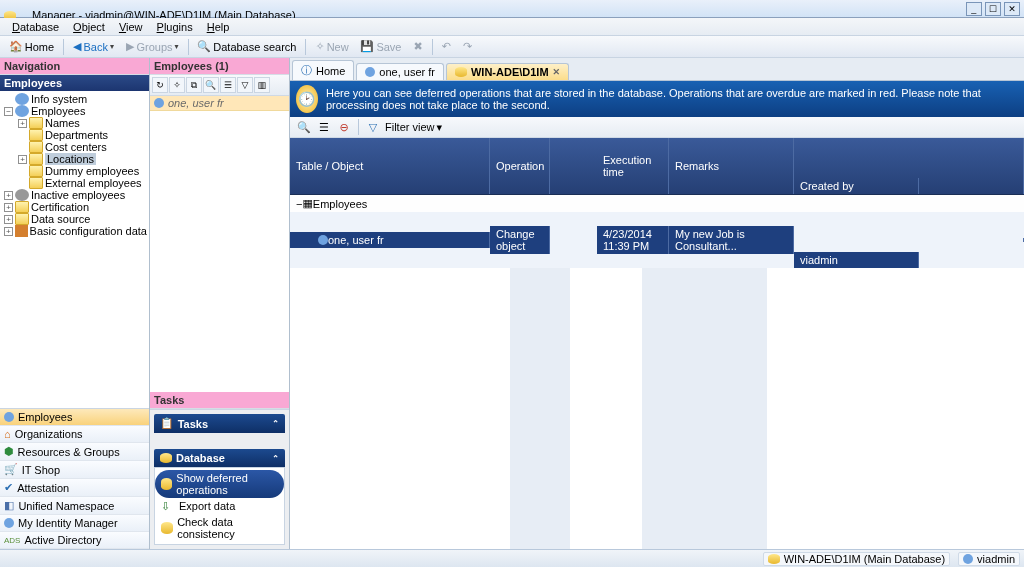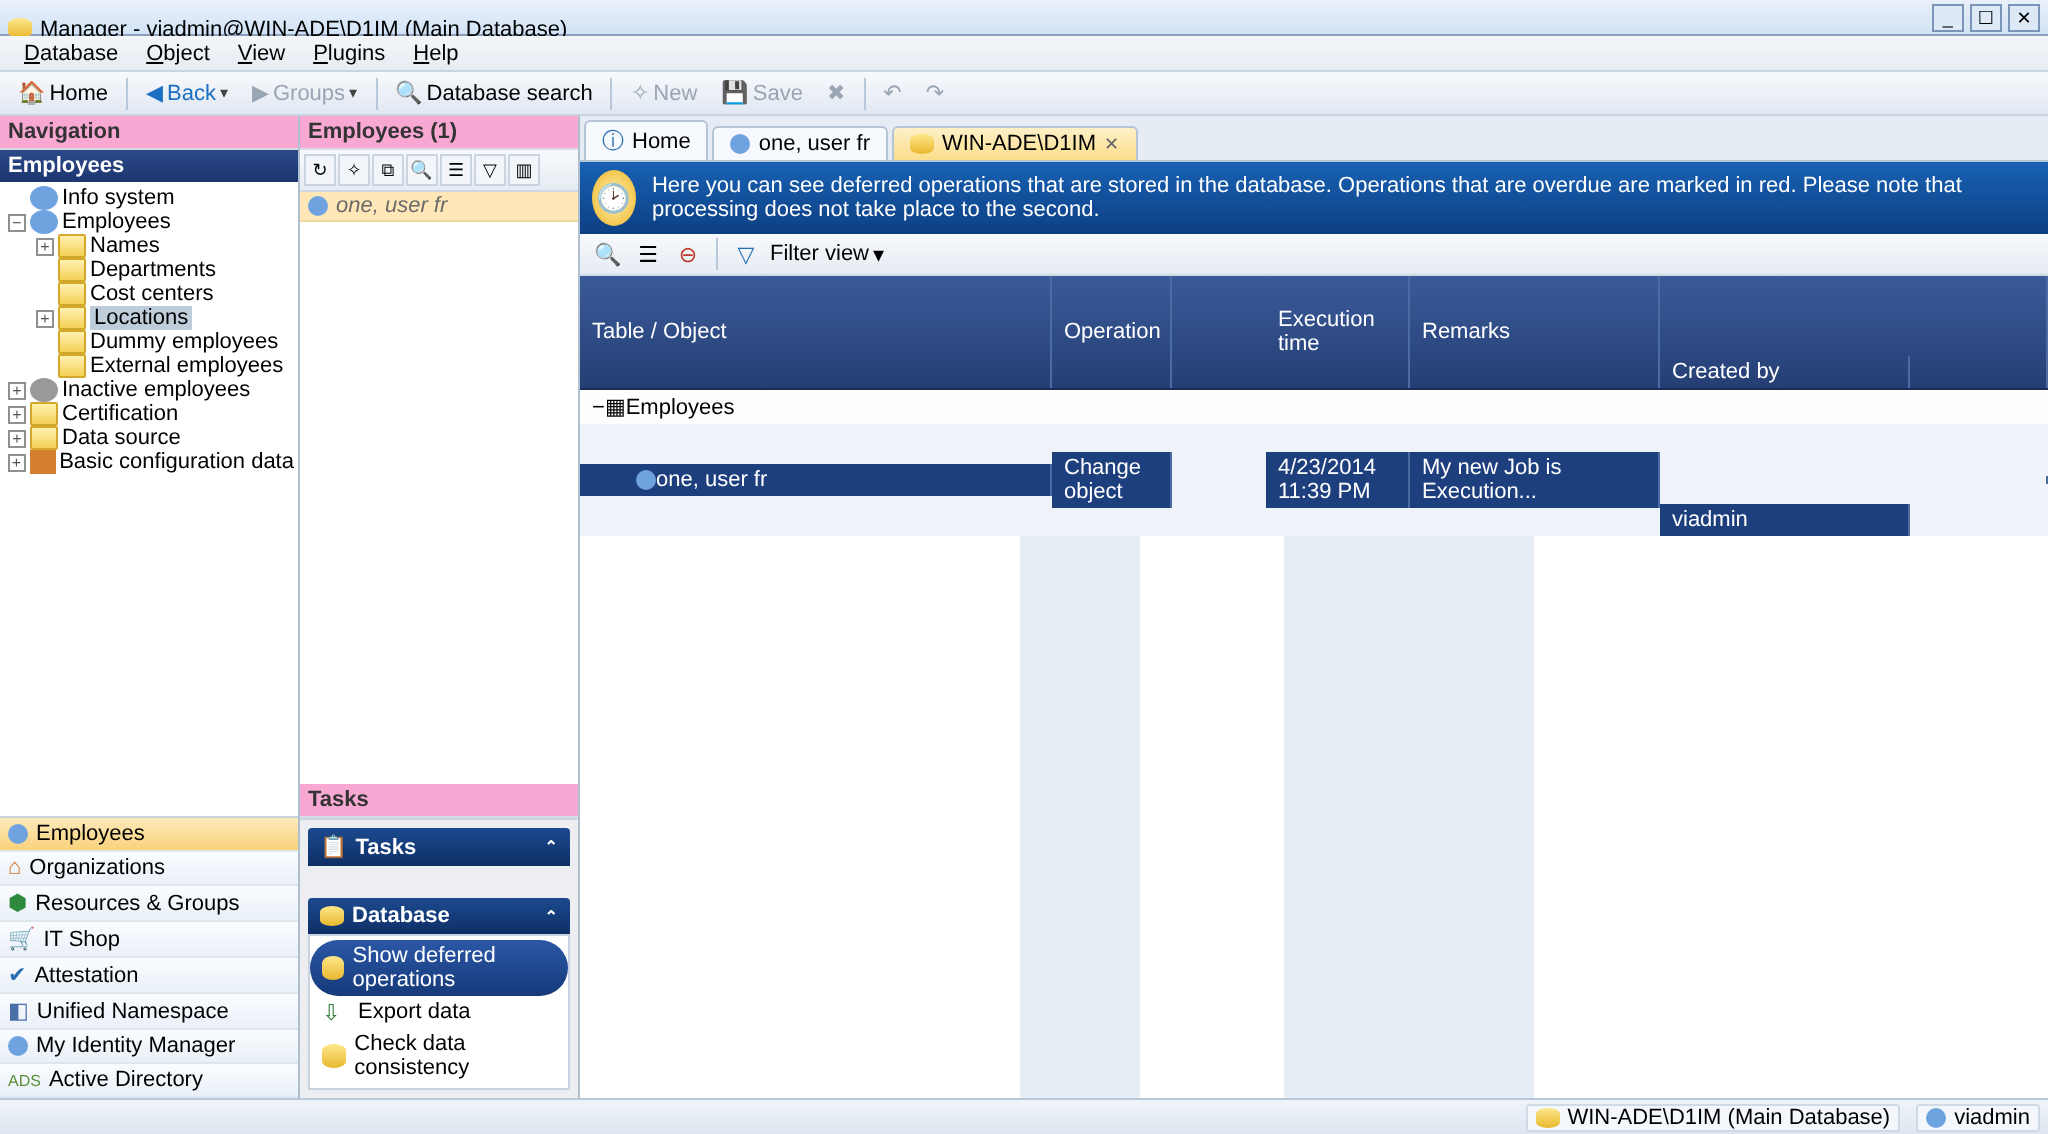--- a/index.html
+++ b/index.html
@@ -1,18 +1,18 @@
 <!DOCTYPE html>
 <html><head>
 <meta charset="utf-8">
 <style>
 * { box-sizing: border-box; margin: 0; padding: 0; font-family: "Segoe UI", Tahoma, sans-serif; font-size: 11px; }
 body { background: #ece9d8; width: 1024px; height: 567px; overflow: hidden; display: flex; flex-direction: column; }
 .titlebar { background: linear-gradient(#e9f0fa,#d2e3f6); height: 18px; display: flex; align-items: center; justify-content: space-between; padding: 0 4px; border-bottom: 1px solid #8ba0bc; }
-.titlebar .left { display: flex; align-items: flex-start; gap: 4px; margin-top: 12px; }
+.titlebar .left { display: flex; align-items: flex-end; gap: 16px; margin-top: 12px; }
 .titlebar .wbtn { width: 16px; height: 14px; background: #dde9f7; border: 1px solid #7a95b8; font-size: 9px; display: inline-flex; align-items: center; justify-content: center; cursor: pointer; }
 .menubar { background: linear-gradient(#f4f6f9,#e6ecf3); height: 18px; display: flex; align-items: center; padding: 0 6px; gap: 2px; border-bottom: 1px solid #c8d4e2; }
 .menubar .mitem { padding: 1px 6px; cursor: pointer; }
 .menubar .mitem u { text-decoration: underline; }
 .toolbar1 { background: linear-gradient(#f7f9fc,#e1e8f2); height: 22px; display: flex; align-items: center; padding: 0 4px; gap: 2px; border-bottom: 1px solid #c8d4e2; }
 .tbtn { padding: 2px 4px; display: inline-flex; align-items: center; gap: 2px; cursor: pointer; border: 1px solid transparent; border-radius: 2px; }
 .tbtn .arrow { font-size: 8px; color: #444; }
 .vsep { width: 1px; height: 16px; background: #b8c8db; margin: 0 2px; }
 .disabled { color: #9aa5b3; }
 .main { flex: 1; display: flex; min-height: 0; }
@@ -35,29 +35,29 @@
 .mid-list { flex: 1; background: #fff; overflow: auto; }
 .mid-row { display: flex; align-items: center; gap: 4px; padding: 1px 4px; background: #ffe7b8; border-bottom: 1px solid #f0d99c; cursor: pointer; font-style: italic; color: #6a6a6a; }
 .tasks-pane { background: #eceef1; border-top: 1px solid #cad5e2; padding: 4px; }
 .task-block { background: linear-gradient(#1c4a8f,#0e2f66); color: #fff; font-weight: bold; padding: 3px 6px; display: flex; align-items: center; justify-content: space-between; border-radius: 2px 2px 0 0; }
 .task-body { background: #fff; border: 1px solid #c8d4e2; padding: 2px 0; }
 .task-item { display: flex; align-items: center; gap: 4px; padding: 2px 6px; cursor: pointer; }
 .task-item.sel { background: linear-gradient(#2b57a6,#163a7a); color: #fff; border-radius: 14px; }
 .task-item .ci { width: 14px; height: 12px; display: inline-block; }
 .tabs { display: flex; align-items: flex-end; background: #e6ecf3; padding: 2px 2px 0; gap: 0; border-bottom: 1px solid #b6c5d6; }
 .tab { padding: 2px 8px; border: 1px solid #b6c5d6; border-bottom: none; background: #f6f9fd; border-radius: 3px 3px 0 0; display: flex; align-items: center; gap: 4px; cursor: pointer; margin-right: 2px; }
-.tab.active { background: linear-gradient(#fef0c8,#fbdd8b); font-weight: normal; }
+.tab.active { background: linear-gradient(#fef0c8,#fbdd8b); font-weight: bold; }
 .tab .close { font-size: 9px; color: #666; }
 .banner { background: linear-gradient(#1861b3,#0d3f83); color: #fff; padding: 4px 6px; display: flex; align-items: center; gap: 8px; }
 .banner .bicon { width: 28px; height: 28px; background: radial-gradient(#fff3c0,#f0b31c); border-radius: 50%; display: flex; align-items: center; justify-content: center; font-size: 14px; color: #7a4b00; }
 .subtoolbar { background: linear-gradient(#f7f9fc,#e6ecf3); padding: 2px 6px; display: flex; align-items: center; gap: 4px; border-bottom: 1px solid #cfd9e5; }
 .subtoolbar .st { width: 16px; height: 16px; display: inline-flex; align-items: center; justify-content: center; cursor: pointer; }
 .grid-hd { display: flex; background: linear-gradient(#3a5a99,#253f74); color: #fff; border-bottom: 1px solid #1a2e55; }
 .grid-hd .cell, .grid-row .cell { padding: 2px 6px; border-right: 1px solid #4d6ba3; display: flex; align-items: center; }
-.c0 { width: 236px; } .c1 { width: 60px; } .c2 { width: 72px; margin-left: 47px; } .c3 { width: 125px; } .c4 { width: 125px; margin-top: 40px; } .c5 { flex: 1; }
+.c0 { width: 200px; } .c1 { width: 60px; } .c2 { width: 72px; margin-left: 47px; } .c3 { width: 125px; } .c4 { width: 125px; margin-top: 40px; } .c5 { flex: 1; }
 .grid-body { flex: 1; overflow: auto; background: #fff; position: relative; }
 .grid-row { display: flex; align-items: center; }
 .grid-row.group { background: #fefefe; }
 .grid-row.selrow { background: #eef3fa; }
 .grid-row.selrow .cell.hl { background: #1e3f7e; color: #fff; }
 .col-shade { position: absolute; top: 0; bottom: 0; background: #e7edf5; z-index: 0; }
 .grid-body .grid-row { position: relative; z-index: 1; }
 .statusbar { height: 18px; background: linear-gradient(#f0f4f9,#dde6f0); border-top: 1px solid #b8c8db; display: flex; align-items: center; justify-content: flex-end; padding: 0 4px; gap: 8px; }
 .status-pill { display: flex; align-items: center; gap: 4px; background: #f4f7fb; border: 1px solid #cfdae7; padding: 0 4px; height: 14px; border-radius: 2px; }
 .ico-db { width: 12px; height: 10px; background: linear-gradient(#ffe78a,#e8b82e); border-radius: 50% / 30%; display: inline-block; }
@@ -302,21 +302,21 @@
             <span>Employees</span>
           </div>
       </div>
       <div class="grid-row selrow">
         <div class="cell c0 hl" style="padding-left:28px">
             <span class="ico-user"></span> 
             <span>one, user fr</span>
           </div>
         <div class="cell c1 hl">Change object</div>
         <div class="cell c2 hl">4/23/2014 11:39 PM</div>
-        <div class="cell c3 hl">My new Job is Execution...</div>
+        <div class="cell c3 hl">My new Job is Consultant...</div>
         <div class="cell c4 hl">viadmin</div>
         <div class="cell c5"></div>
       </div>
     </div>
   </div>
 </div>
 
 <div class="statusbar">
   <div class="status-pill">
       <span class="ico-db"></span>

